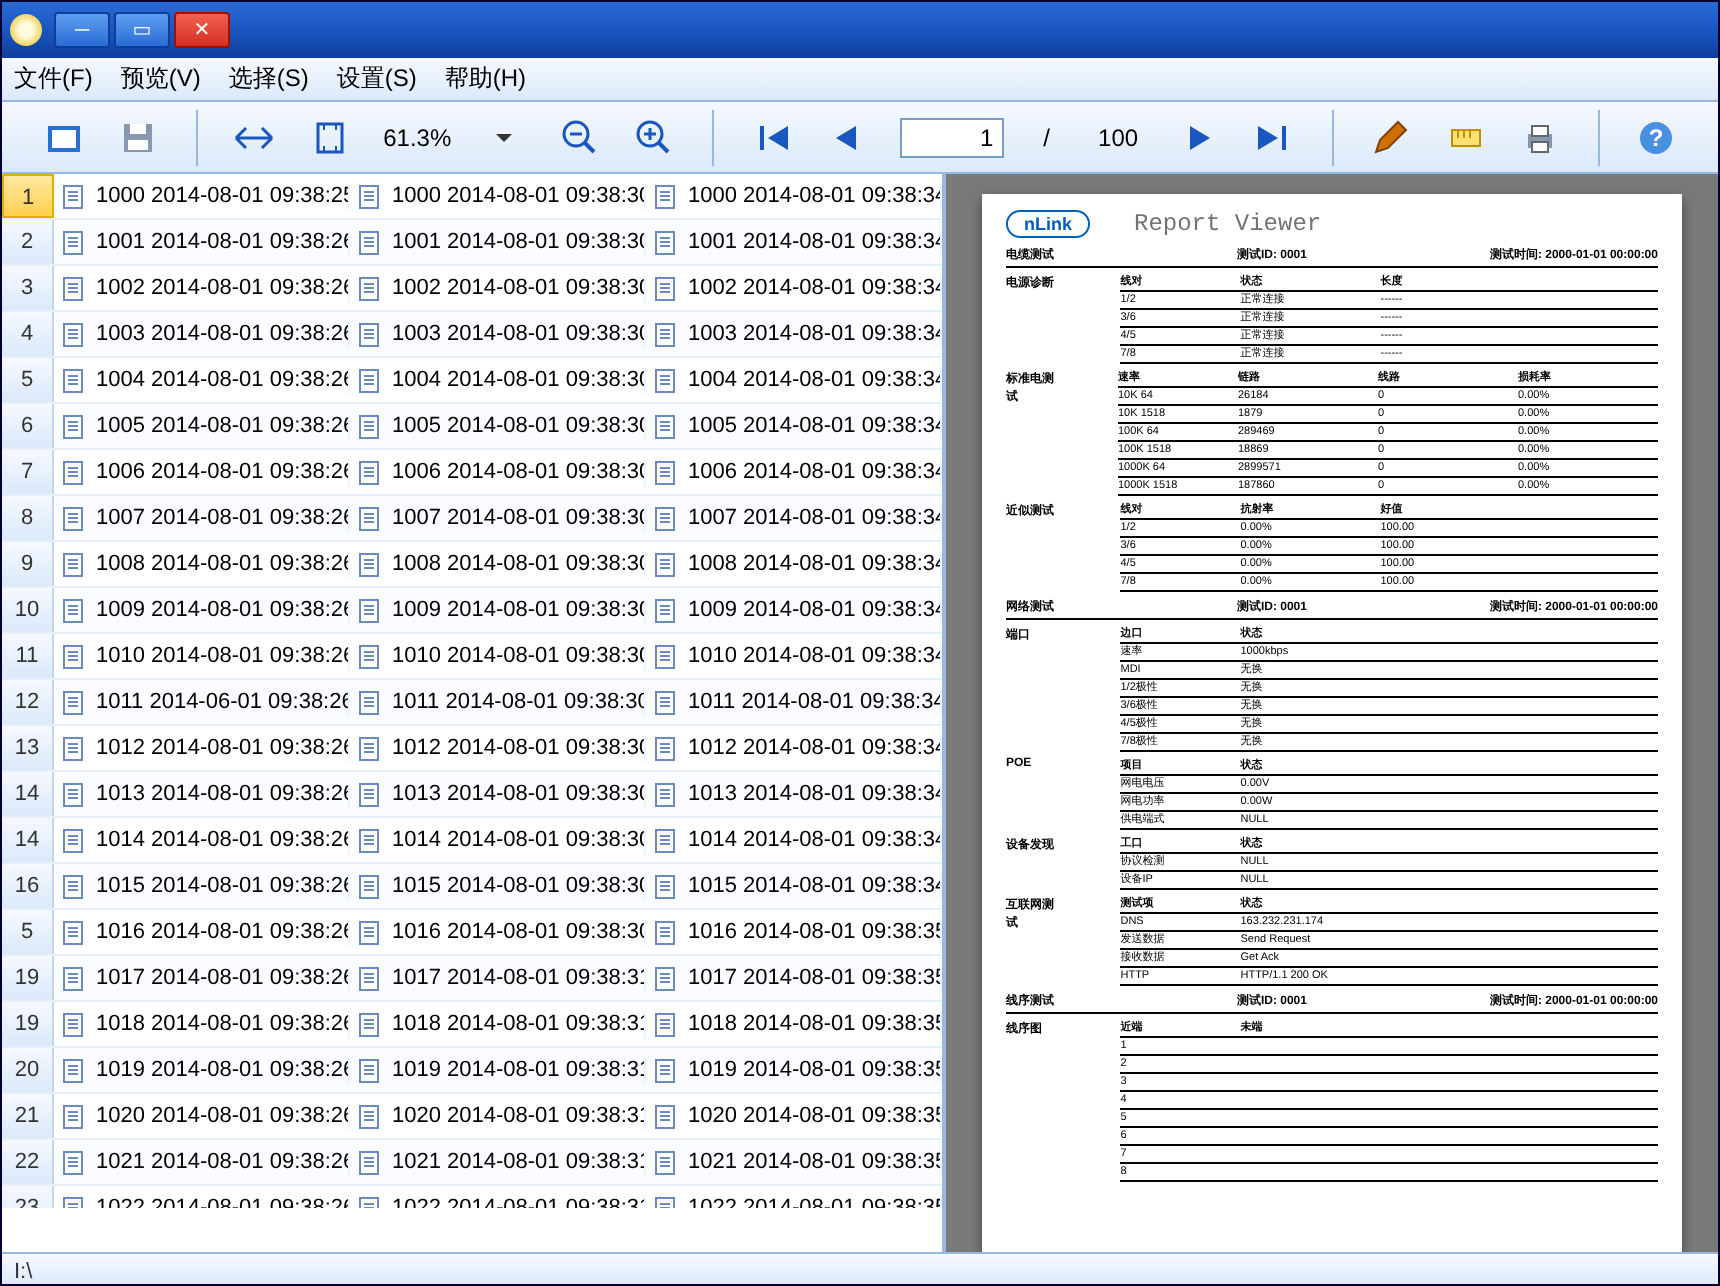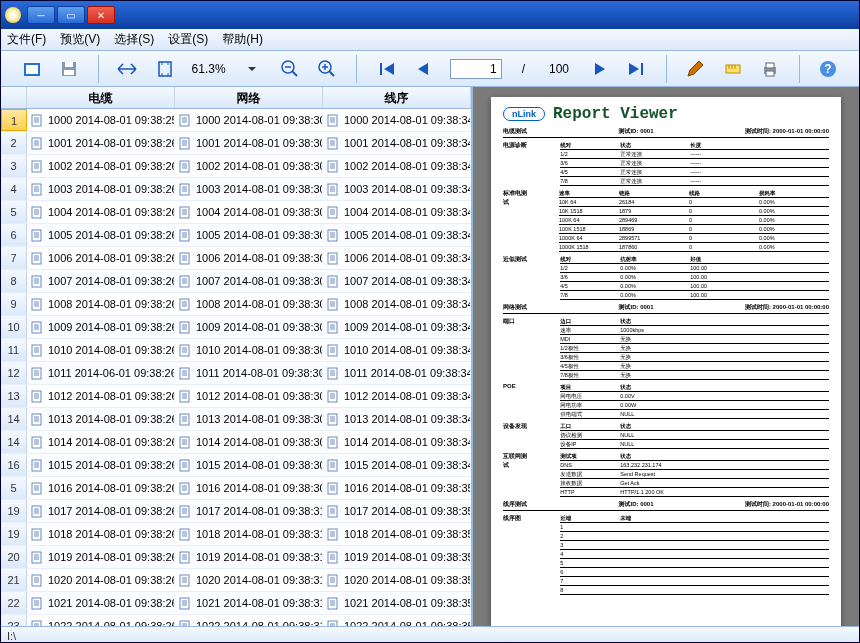--- a/index.html
+++ b/index.html
@@ -29,23 +29,23 @@
   .row { display:flex; height:23px; align-items:center; border-bottom:1px solid #e6eef8;}
   .row:nth-child(odd){background:#fff;}
   .row:nth-child(even){background:#fafcff;}
   .rn { width:26px; text-align:center; background:linear-gradient(to bottom,#f5f9ff,#dbe9fa); border-right:1px solid #c5d6ec; font-size:11px; height:100%; line-height:23px; color:#333;}
   .rn.sel { background:linear-gradient(to bottom,#ffe8a0,#ffd050); border:1px solid #e0ad00;}
   .cell { flex:1; display:flex; align-items:center; gap:4px; padding:0 4px; border-right:1px solid #eef4fb; font-size:11px; color:#000; white-space:nowrap; overflow:hidden;}
   .docicon { width:13px; height:13px; flex-shrink:0;}
   .docicon svg { width:13px; height:13px; display:block;}
   .rightpane { flex:1; background:#7a7a7a; overflow:auto; display:flex; justify-content:center; padding:10px 0;}
   .page { width: 350px; background:#fff; box-shadow:0 2px 6px rgba(0,0,0,.4); padding:8px 12px; font-size:6px; color:#000; position:relative; height:560px;}
-  .logo { display:flex; align-items:center; gap:8px; margin-bottom:4px;}
+  .logo { display:flex; align-items:center; gap:22px; margin-bottom:4px;}
   .nlink { border:1px solid #0060c0; border-radius:10px; padding:1px 8px; color:#0060c0; font-size:9px; font-weight:bold;}
-  .rvtitle { color:#14532d; font-size:16px; font-weight:bold; font-family:"Courier New",monospace;}
+  .rvtitle { color:#737373; font-size:12px; font-weight:normal; font-family:"Courier New",monospace;}
   .sec { margin-bottom:3px; }
   .sechead { display:flex; font-size:6px; font-weight:bold; border-bottom:1px solid #000; padding-bottom:1px; gap:40px;}
   .sechead.wide { justify-content:space-between;}
   .tbl { width:100%; margin-left:30px; width:calc(100% - 30px);}
   .trow { display:flex; border-bottom:1px solid #000; font-size:5.5px; line-height:9px; height:9px;}
   .trow.hdr { font-weight:bold;}
   .tc { overflow:hidden; white-space:nowrap;}
   .tc1{width:60px;} .tc2{width:70px;} .tc3{width:70px;} .tc4{width:70px;}
   .statusbar { height:18px; background:linear-gradient(to bottom,#f5f9ff,#dbe9fa); border-top:1px solid #99b8e0; font-size:11px; padding:0 6px; line-height:18px; color:#333;}
 </style>
@@ -168,26 +168,20 @@
       <svg width="20" height="20">
         <circle cx="10" cy="10" r="8" fill="#4a90e0"></circle>
         <text x="10" y="14" text-anchor="middle" fill="#fff" font-size="12" font-weight="bold">?</text>
       </svg>
     </div>
 </div>
 
 <div class="content">
   <div class="leftpane">
     <div class="grid">
-      <div class="gridhead">
-        <div class="gh gh0"></div>
-        <div class="gh gh1">电缆</div>
-        <div class="gh gh2">网络</div>
-        <div class="gh gh3">线序</div>
-      </div>
       <div class="gridbody" id="gridbody">
           <div class="row">
             <div class="rn sel">1</div>
   <div class="cell">
               <span class="docicon">
                 <svg viewBox="0 0 13 13">
                   <rect x="1" y="1" width="9" height="11" fill="#fff" stroke="#6a8ac0"></rect>
                   <line x1="3" y1="4" x2="8" y2="4" stroke="#6a8ac0"></line>
                   <line x1="3" y1="6" x2="8" y2="6" stroke="#6a8ac0"></line>
                   <line x1="3" y1="8" x2="8" y2="8" stroke="#6a8ac0"></line>

